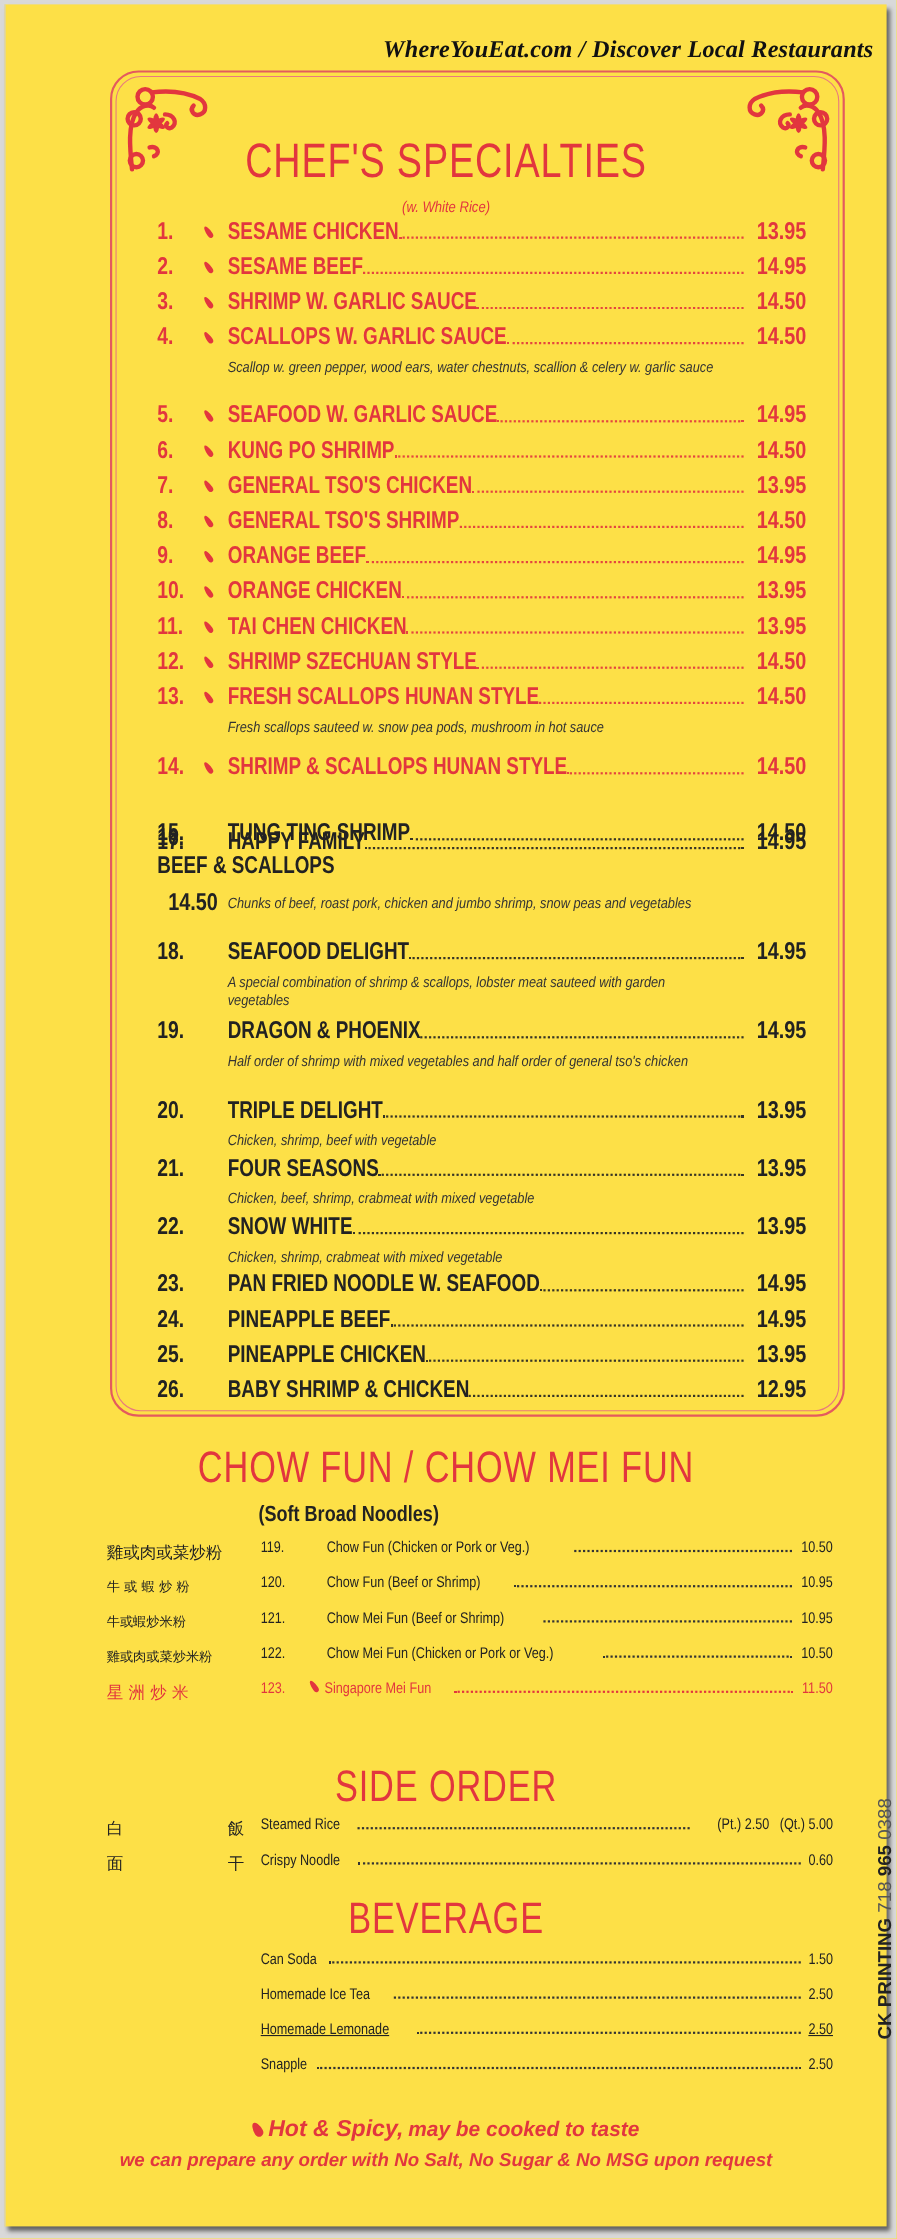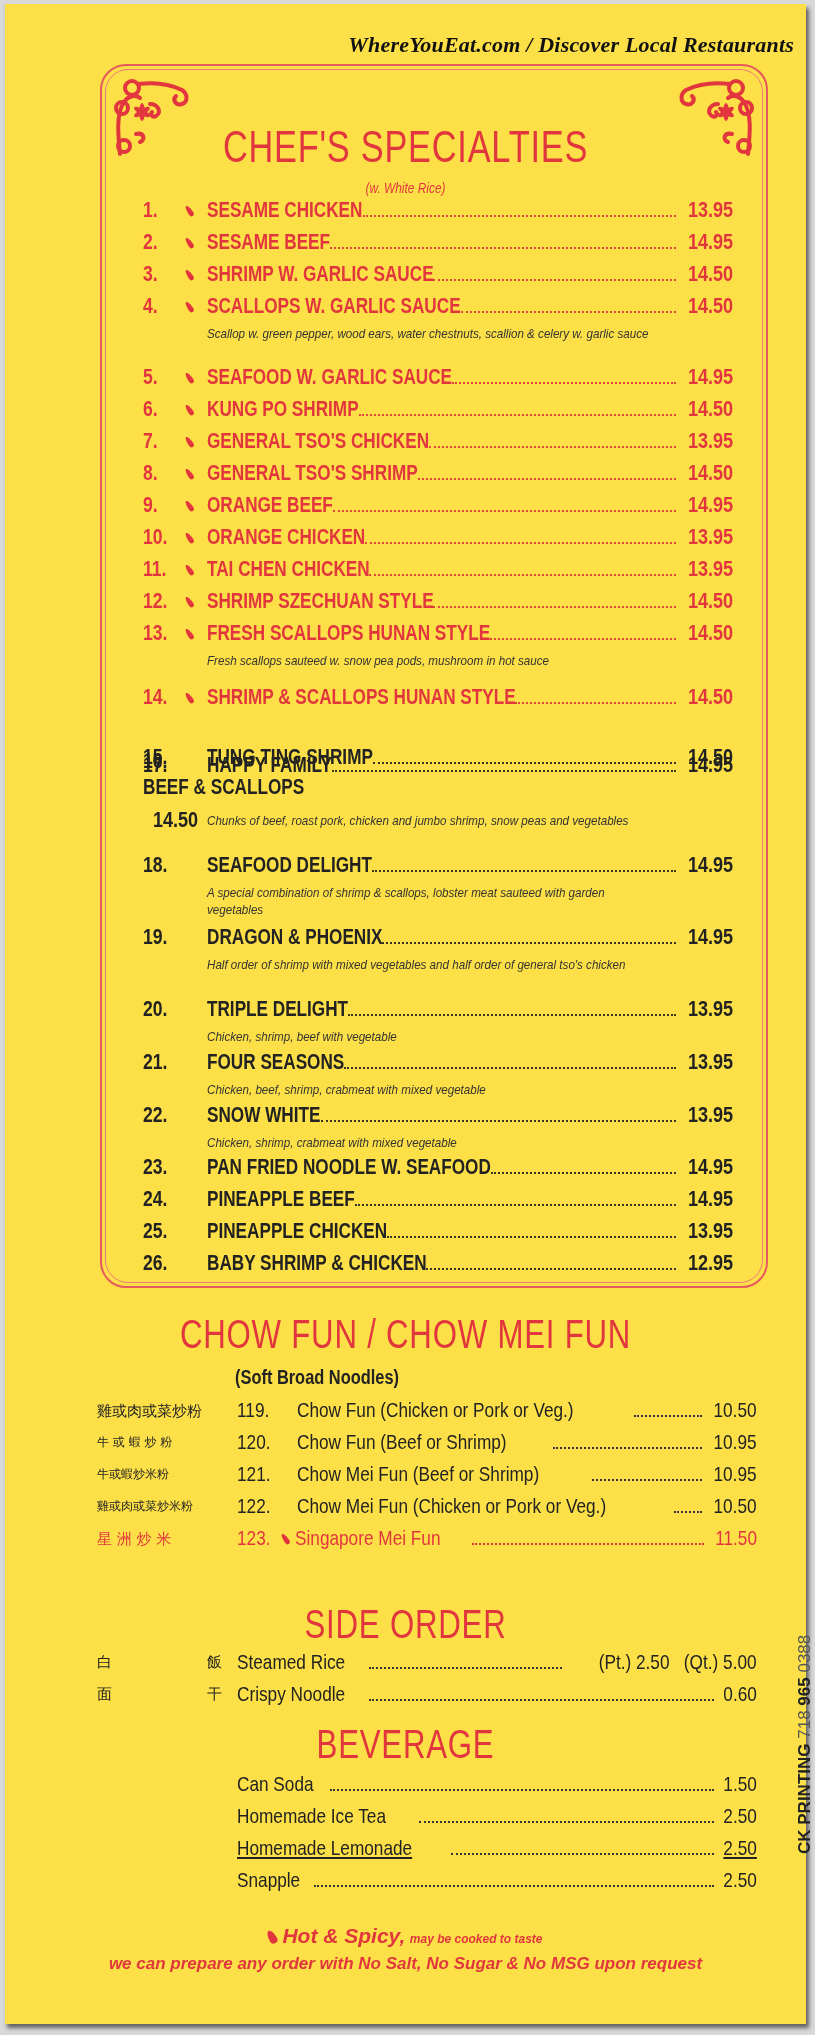--- a/index.html
+++ b/index.html
@@ -55,21 +55,21 @@
   .cs .row .lead { flex: 1; border-bottom: 2px dotted currentColor; margin: 0 2px 5px 0; opacity: 0.9; }
   .cs .row .price { transform: scaleX(0.82); transform-origin: right; display: inline-block; }
   .red { color: #e2363e; }
   .black { color: #222; }
   .desc {
     position: absolute; left: 202px; width: 520px;
     font-size: 13.5px; font-style: italic; color: #333; line-height: 17px;
     transform: scaleX(0.86); transform-origin: left;
   }
 
-  .cf .row, .so .row, .bv .row { font-weight: normal; font-size: 21px; color: #222; }
+  .cf .row, .so .row, .bv .row { font-weight: normal; font-size: 14px; color: #222; }
   .cn { position: absolute; font-size: 15px; color: #222; font-family: "DejaVu Sans", sans-serif; }
   .narrow { display: inline-block; transform: scaleX(0.82); transform-origin: left; white-space: nowrap; }
   .narrowr { display: inline-block; transform: scaleX(0.82); transform-origin: right; white-space: nowrap; }
   .lead2 { flex: 1; border-bottom: 2px dotted #333; margin: 0 2px 6px 0; }
   .lead2.red { border-bottom-color: #e2363e; }
 
   .footer1 {
     position: absolute; left: 0; width: 100%; text-align: center; top: 1920px;
     color: #e2363e; font-style: italic; font-weight: bold;
   }
@@ -398,21 +398,21 @@
       </div>
       <div class="row" style="left: 232px; width: 520px; top: 1864px;">
         <span class="narrow" style="margin-right:-30px;">Snapple</span>
         <span class="lead2" style="margin-left:30px;"></span>
         <span class="narrowr">2.50</span>
       </div>
     </div>
 
   <div class="footer1">
     <span style="display:inline-block;width:8px;height:14px;background:#e2363e;border-radius:50% 50% 50% 50%/70% 70% 30% 30%;transform:rotate(-30deg);margin-right:6px;vertical-align:-1px;"></span><span style="font-size:21px;">Hot &amp; Spicy,</span>
-    <span style="font-size:12px;">may be cooked to taste</span>
+    <span style="font-size:19px;">may be cooked to taste</span>
   </div>
   <div class="footer2">we can prepare any order with No Salt, No Sugar &amp; No MSG upon request</div>
 
   <div class="printer">
     <b>CK PRINTING</b>
     <span>718</span>
     <b>965</b>
     <span>0388</span>
   </div>
 </div>

